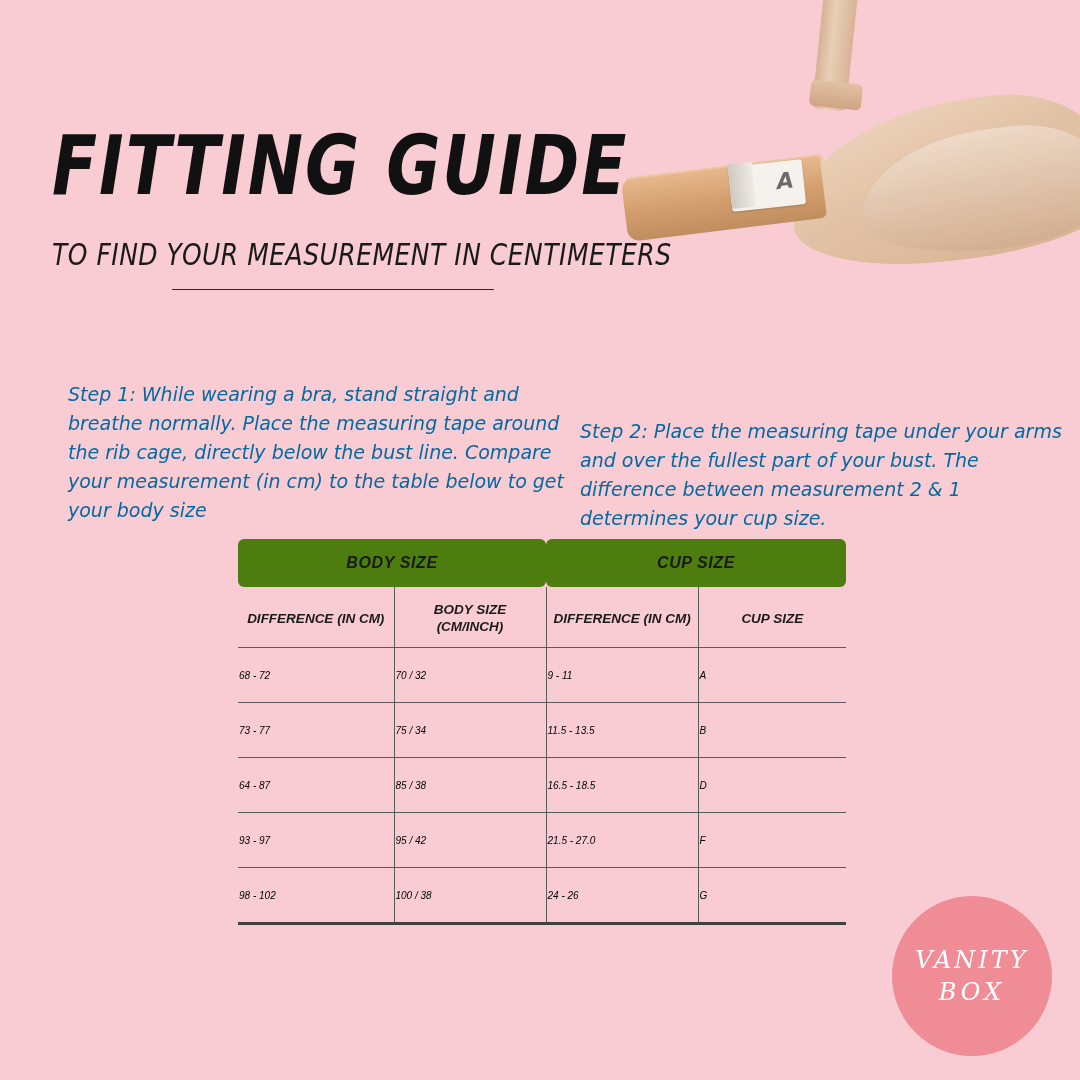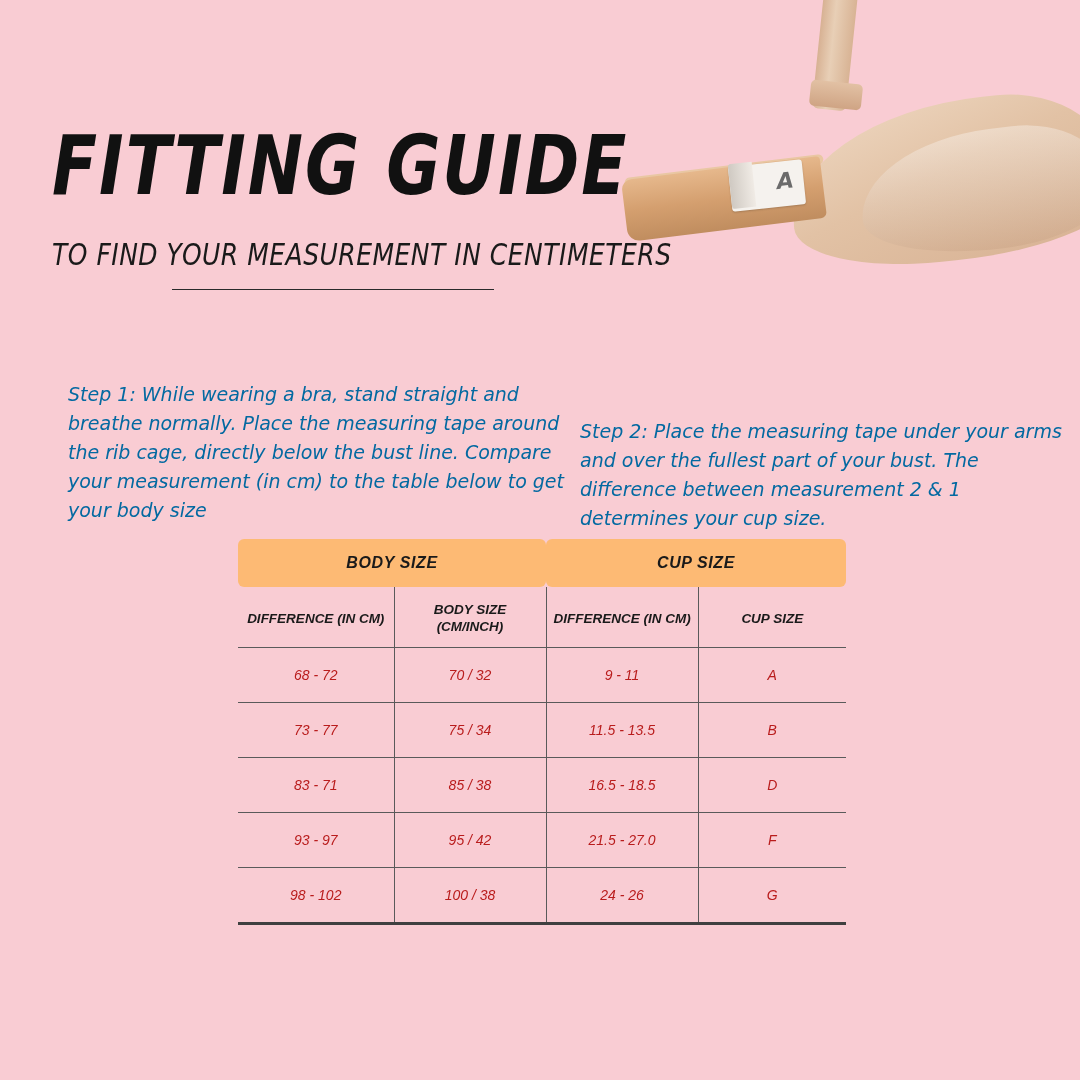--- a/index.html
+++ b/index.html
@@ -178,42 +178,42 @@
     left: 238px;
     top: 539px;
     width: 608px;
   }
   table.fit {
     border-collapse: collapse;
     width: 608px;
     table-layout: fixed;
   }
   .grouphead th {
-    background: #fdba74;
+    background: #4d7c0f;
     color: #1a1a1a;
     font-size: 16px;
     font-weight: 700;
     letter-spacing: 0.6px;
     height: 46px;
     border-radius: 6px;
     text-align: center;
   }
   .colhead td {
     font-size: 13.5px;
     font-weight: 700;
     color: #1a1a1a;
     text-align: center;
     padding: 14px 6px 12px;
     border-bottom: 1px solid #5a5a5a;
     line-height: 17px;
   }
   tbody td {
-    font-size: 14px;
-    color: #b91c1c;
-    text-align: center;
+    font-size: 10px;
+    color: #000000;
+    text-align: left;
     height: 52px;
     border-bottom: 1px solid #5a5a5a;
   }
   tbody tr:last-child td { border-bottom: 3px solid #404040; }
   .vline {
     border-right: 1px solid #5a5a5a;
   }
   col.c1 { width: 156px; }
   col.c2 { width: 152px; }
   col.c3 { width: 152px; }
@@ -298,35 +298,39 @@
           <td class="vline">9 - 11</td>
           <td>A</td>
         </tr>
         <tr>
           <td class="vline">73 - 77</td>
           <td class="vline">75 / 34</td>
           <td class="vline">11.5 - 13.5</td>
           <td>B</td>
         </tr>
         <tr>
-          <td class="vline">83 - 71</td>
+          <td class="vline">64 - 87</td>
           <td class="vline">85 / 38</td>
           <td class="vline">16.5 - 18.5</td>
           <td>D</td>
         </tr>
         <tr>
           <td class="vline">93 - 97</td>
           <td class="vline">95 / 42</td>
           <td class="vline">21.5 - 27.0</td>
           <td>F</td>
         </tr>
         <tr>
           <td class="vline">98 - 102</td>
           <td class="vline">100 / 38</td>
           <td class="vline">24 - 26</td>
           <td>G</td>
         </tr>
       </tbody>
     </table>
   </div>
 
+  <div class="logo">
+    <div class="l1">VANITY</div>
+    <div class="l2">BOX</div>
+  </div>
 
 </div>
 
 </body></html>

